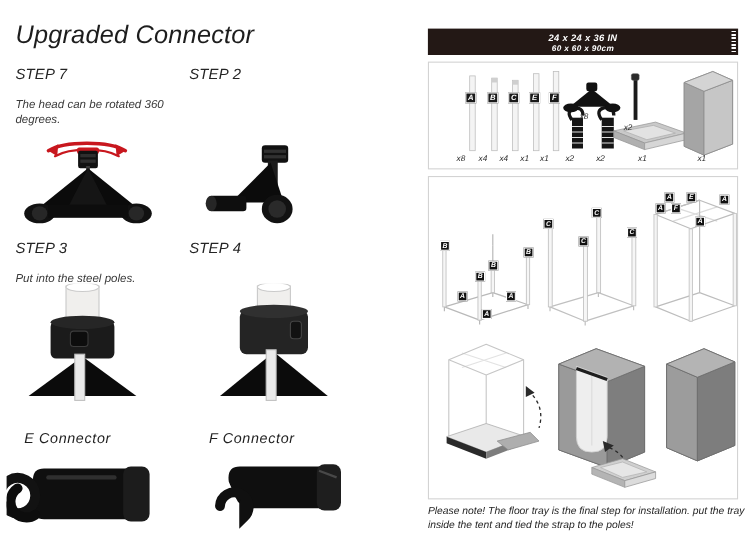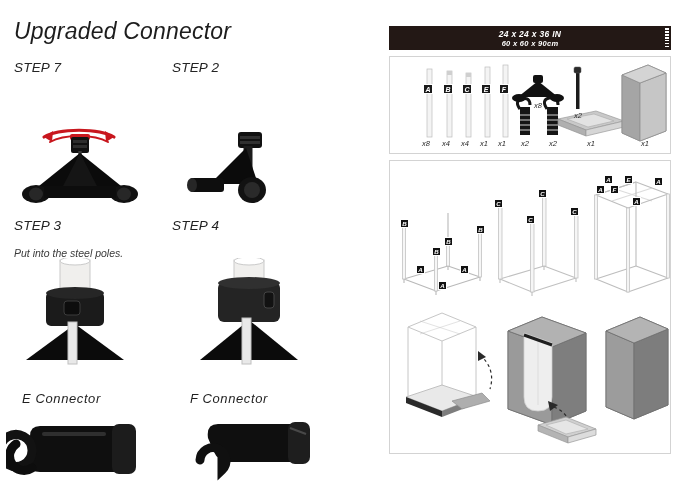--- a/index.html
+++ b/index.html
@@ -62,21 +62,21 @@
   }
   #parts-box { top: 56px; width: 282px; height: 98px; }
   #frames-box { top: 160px; width: 282px; height: 294px; }
 
   .note {
     position: absolute; left: 8px; top: 458px; width: 288px;
     font-size: 9.4px; color: #1f1f1f; line-height: 12.5px;
   }
   .part-count {
     position: absolute; font-size: 7.5px; color: #2a2a2a;
-    text-align: center; width: 22px;
+    text-align: left; width: 22px;
   }
   .pole-letter {
     position: absolute; width: 10px; height: 10px; background: #1a1a1a;
     color: #fff; font-size: 7px; font-weight: bold;
     display: flex; align-items: center; justify-content: center;
     border: 1px solid #fff;
   }
   .lbl {
     position: absolute; width: 9px; height: 9px; background: #111;
     color: #fff; font-size: 6.2px; font-weight: bold;
@@ -88,20 +88,21 @@
 </head>
 <body>
 
 <div id="page">
 
   <div id="left-panel">
 
     <div class="main-title">Upgraded Connector</div>
 
     <div class="step-head" style="left:14px; top:60px;">STEP 7</div>
+    <div class="step-desc" style="left:14px; top:88px;">The head can be rotated 360 degrees.</div>
 
     <div class="fig" style="left:14px; top:120px;">
       <svg width="140" height="90" viewBox="0 0 140 90">
         <g stroke="#c8171e" stroke-width="3.2" fill="none" stroke-linecap="round">
           <path d="M30 17 C45 8, 85 8, 100 17"></path>
         </g>
         <polygon points="30,17 39,11 38,22" fill="#c8171e"></polygon>
         <polygon points="100,17 91,11 92,22" fill="#c8171e"></polygon>
         <g stroke="#c8171e" stroke-width="2" fill="none" stroke-linecap="round">
           <path d="M36 22 C50 14, 80 14, 94 22"></path>
@@ -370,14 +371,15 @@
 
         <g>
           <polygon points="216,30 250,16 278,28 278,104 244,118 216,106" fill="#8d8d8d" stroke="#6e6e6e" stroke-width=".8"></polygon>
           <polygon points="216,30 244,42 244,118 216,106" fill="#9c9c9c" stroke="#6e6e6e" stroke-width=".8"></polygon>
           <polygon points="244,42 278,28 278,104 244,118" fill="#7d7d7d" stroke="#6e6e6e" stroke-width=".8"></polygon>
           <polygon points="216,30 250,16 278,28 244,42" fill="#b4b4b4" stroke="#6e6e6e" stroke-width=".8"></polygon>
         </g>
       </svg>
     </div>
 
+    <div class="note">Please note! The floor tray is the final step for installation. put the tray inside the tent and tied the strap to the poles!</div>
   </div>
 </div>
 
 </body></html>

